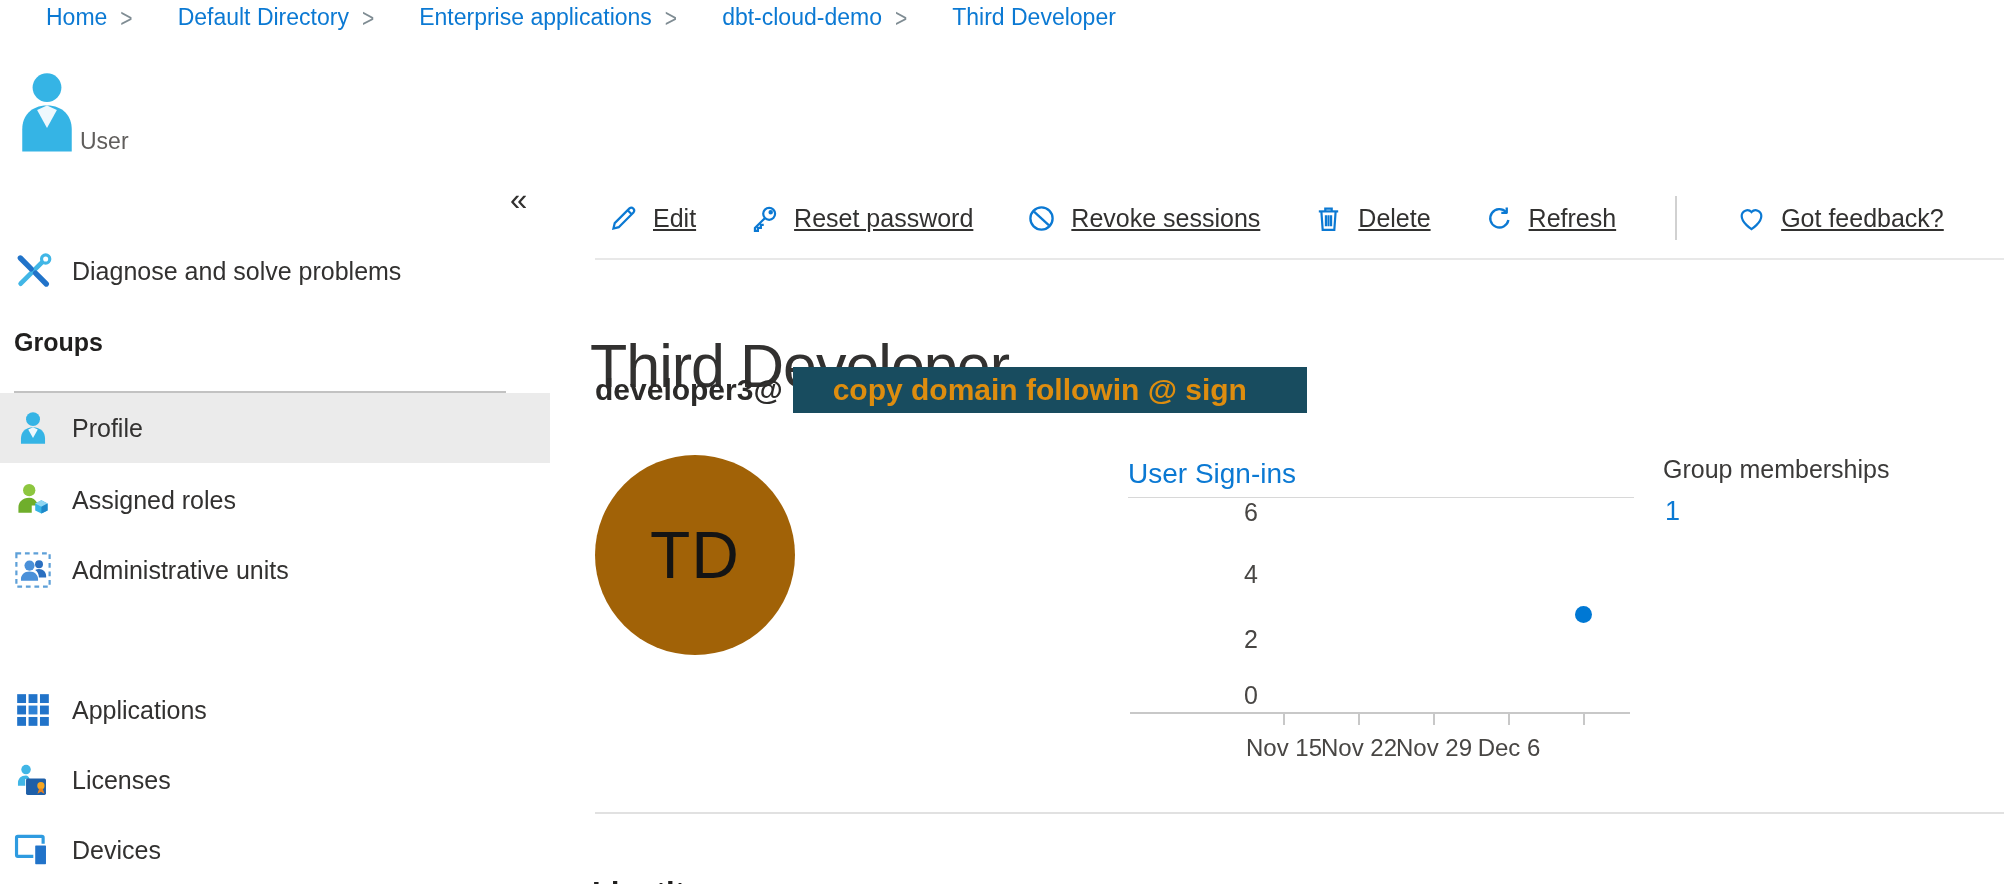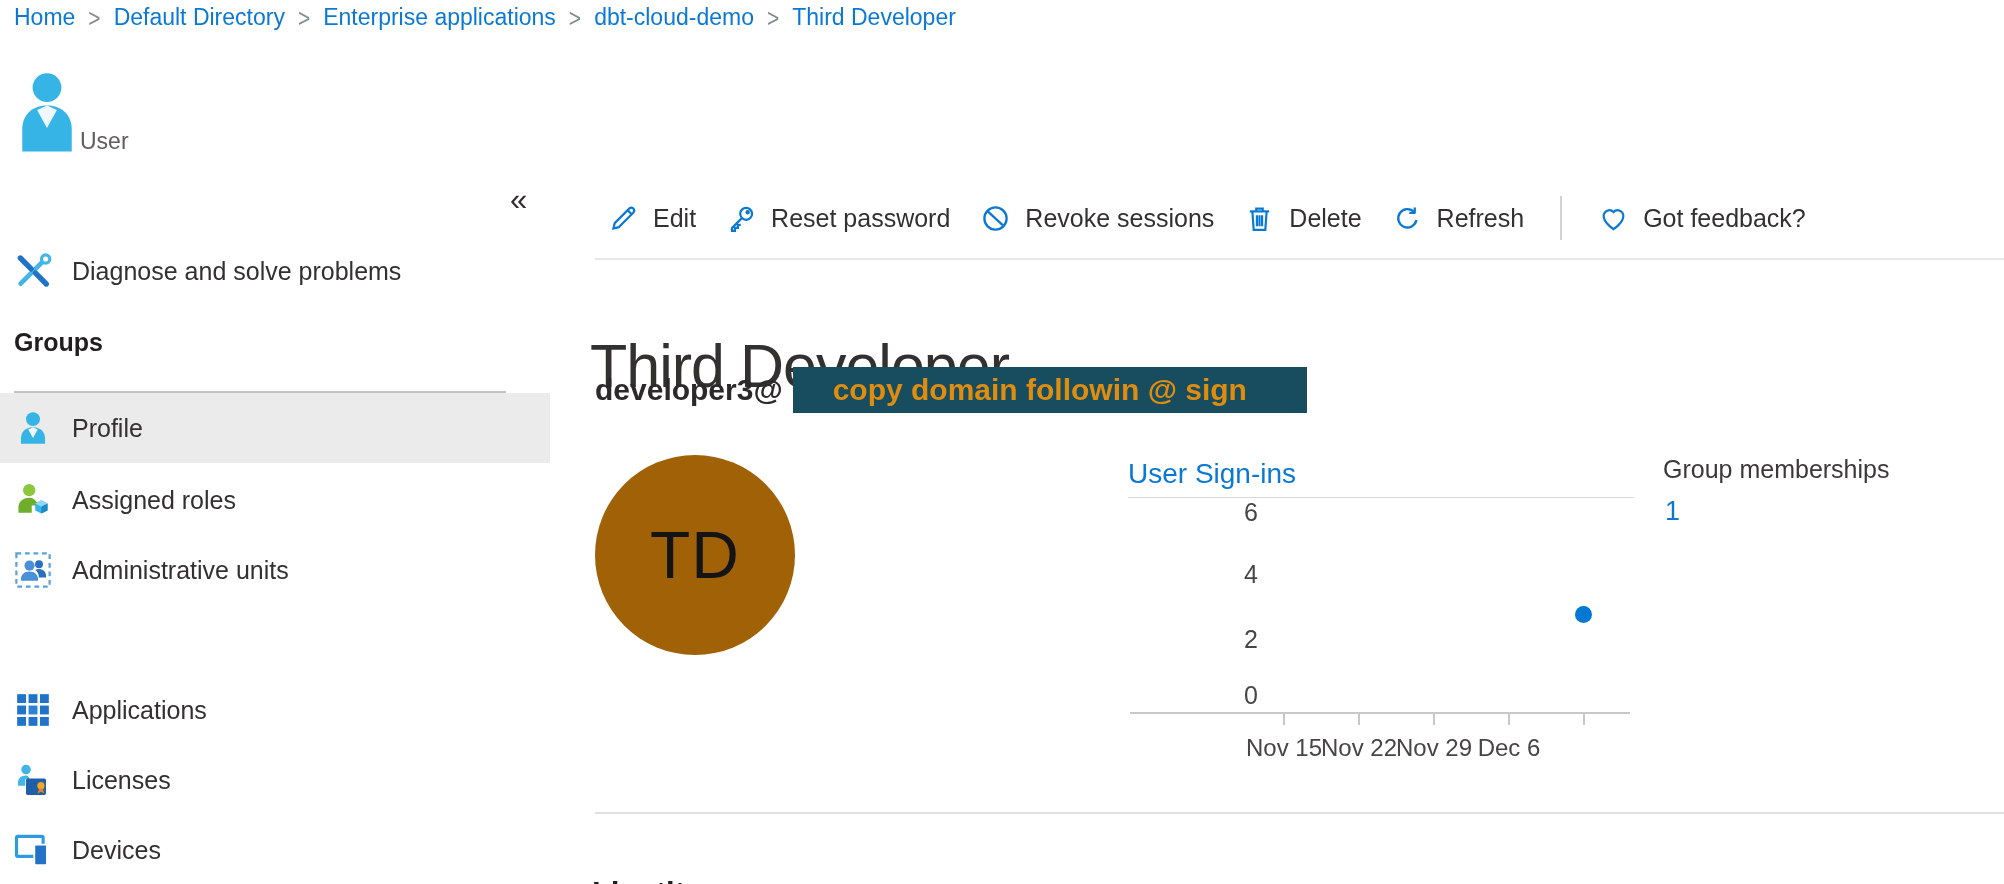--- a/index.html
+++ b/index.html
@@ -2,21 +2,21 @@
 <html><head>
 <meta charset="utf-8">
 <style>
   html,body{margin:0;padding:0;background:#fff;}
   .screen{
     position:relative;width:2004px;height:884px;overflow:hidden;background:#fff;
     font-family:"Liberation Sans","DejaVu Sans",sans-serif;color:#323130;
   }
   
   .breadcrumb{position:absolute;left:14px;top:4px;display:flex;align-items:center;gap:13px;font-size:23px;}
-  .crumb{color:#0b79d3;cursor:pointer;white-space:nowrap;}
+  .crumb{color:#0b79d3;cursor:pointer;white-space:nowrap;margin-left:32px;}
   .crumb-sep{color:#7f8c93;font-size:21px;transform:scaleY(1.25);}
   
   .hdr-icon{position:absolute;left:20px;top:70px;width:54px;height:82px;}
   .page-title{position:absolute;left:78px;top:46px;font-size:43px;letter-spacing:-0.5px;white-space:nowrap;}
   .page-title .t-bold{font-weight:700;color:#2b2a29;}
   .page-title .t-sep{font-weight:300;color:#5b5a59;padding:0 6px;}
   .page-title .t-rest{font-weight:400;color:#3b3a39;}
   .page-subtitle{position:absolute;left:80px;top:128px;font-size:23px;color:#605e5c;}
   
   .sidebar{position:absolute;left:0;top:150px;width:550px;bottom:0;}
@@ -29,21 +29,21 @@
   .section-hdr{position:absolute;left:14px;top:178px;font-size:25px;font-weight:700;color:#201f1e;}
   .section-divider{position:absolute;left:14px;top:241px;width:492px;height:2px;background:#c2c2c2;}
   .row-profile{top:243px;}
   .row-assigned{top:315px;}
   .row-admin{top:385px;}
   .row-groups{top:455px;}
   .row-apps{top:525px;}
   .row-licenses{top:595px;}
   .row-devices{top:665px;}
   
-  .toolbar{position:absolute;left:608px;top:192px;height:52px;display:flex;align-items:center;gap:30px;}
+  .toolbar{position:absolute;left:608px;top:192px;height:52px;display:flex;align-items:center;gap:53px;text-decoration:underline;}
   .tb-btn{display:flex;align-items:center;gap:14px;cursor:pointer;white-space:nowrap;}
   .tb-btn svg{width:31px;height:31px;}
   .tb-btn .tlbl{font-size:25px;color:#323130;}
   .tb-sep{width:2px;height:44px;background:#d1d1d1;margin:0 6px;}
   .toolbar-divider{position:absolute;left:595px;right:0;top:258px;height:2px;background:#e8e8e8;}
   
   .main-h1{position:absolute;left:590px;top:292px;font-size:61px;font-weight:300;letter-spacing:-1px;color:#323130;line-height:1.1;white-space:nowrap;}
   .email-row{position:absolute;left:595px;top:367px;height:46px;display:flex;align-items:center;}
   .email-prefix{font-size:30px;font-weight:700;color:#2b2a29;}
   .redaction{margin-left:10px;height:46px;line-height:46px;background:#184c5f;color:#de8d0f;font-size:30px;font-weight:700;padding:0 60px 0 40px;white-space:nowrap;}

